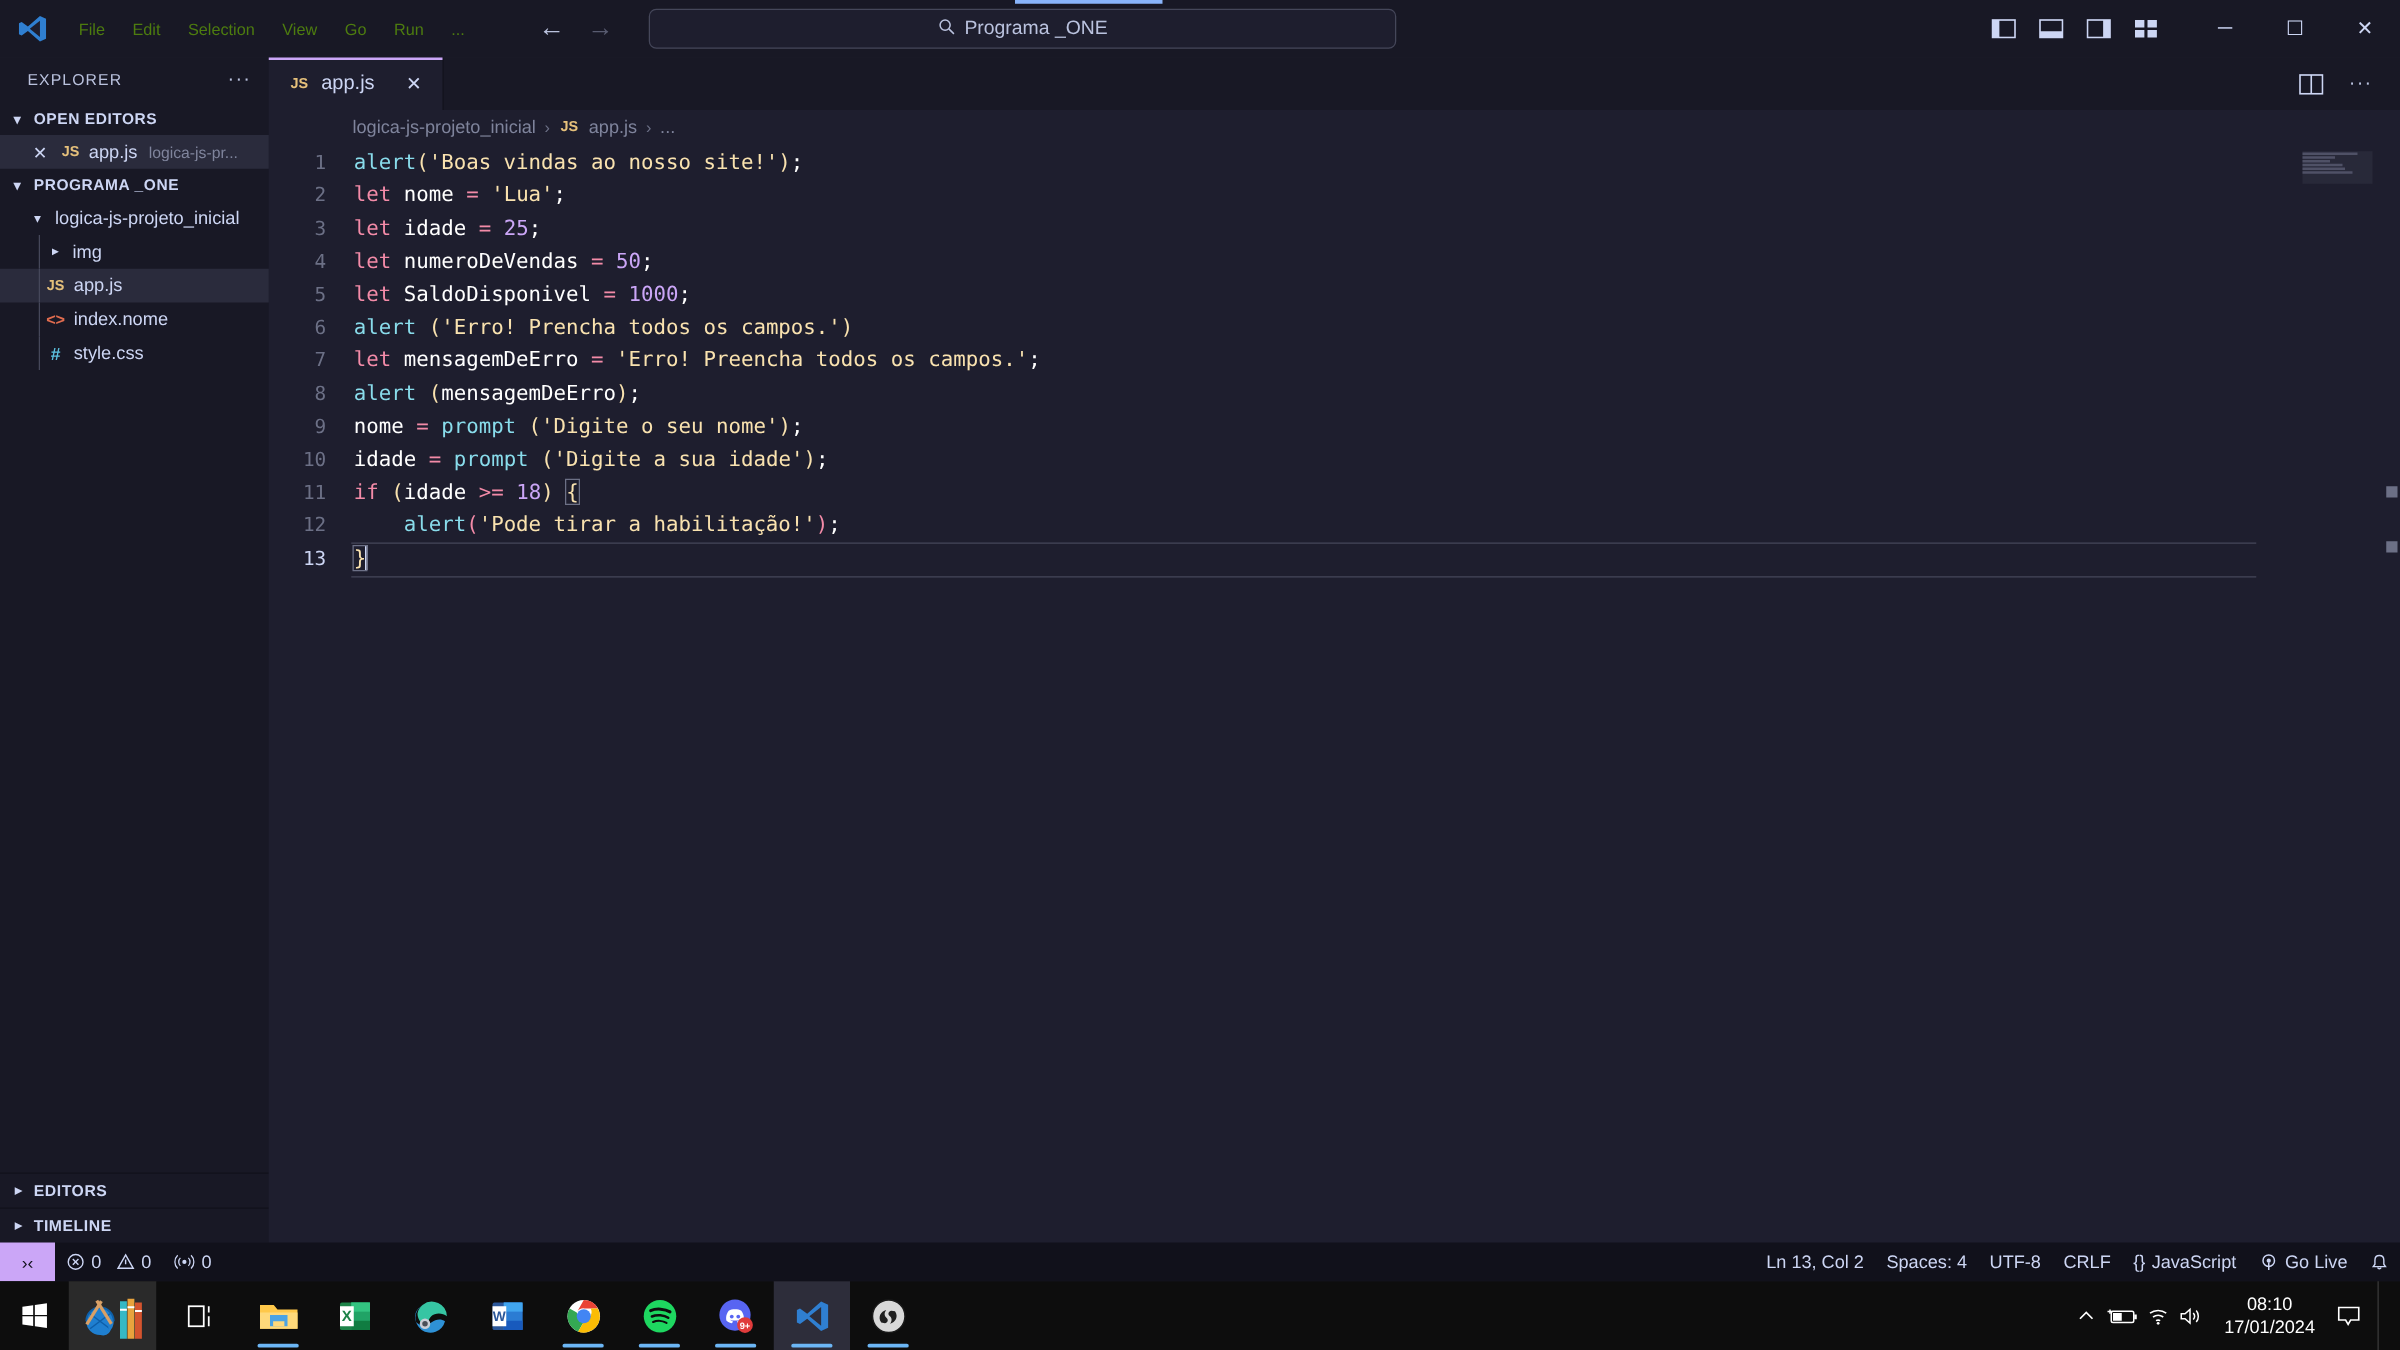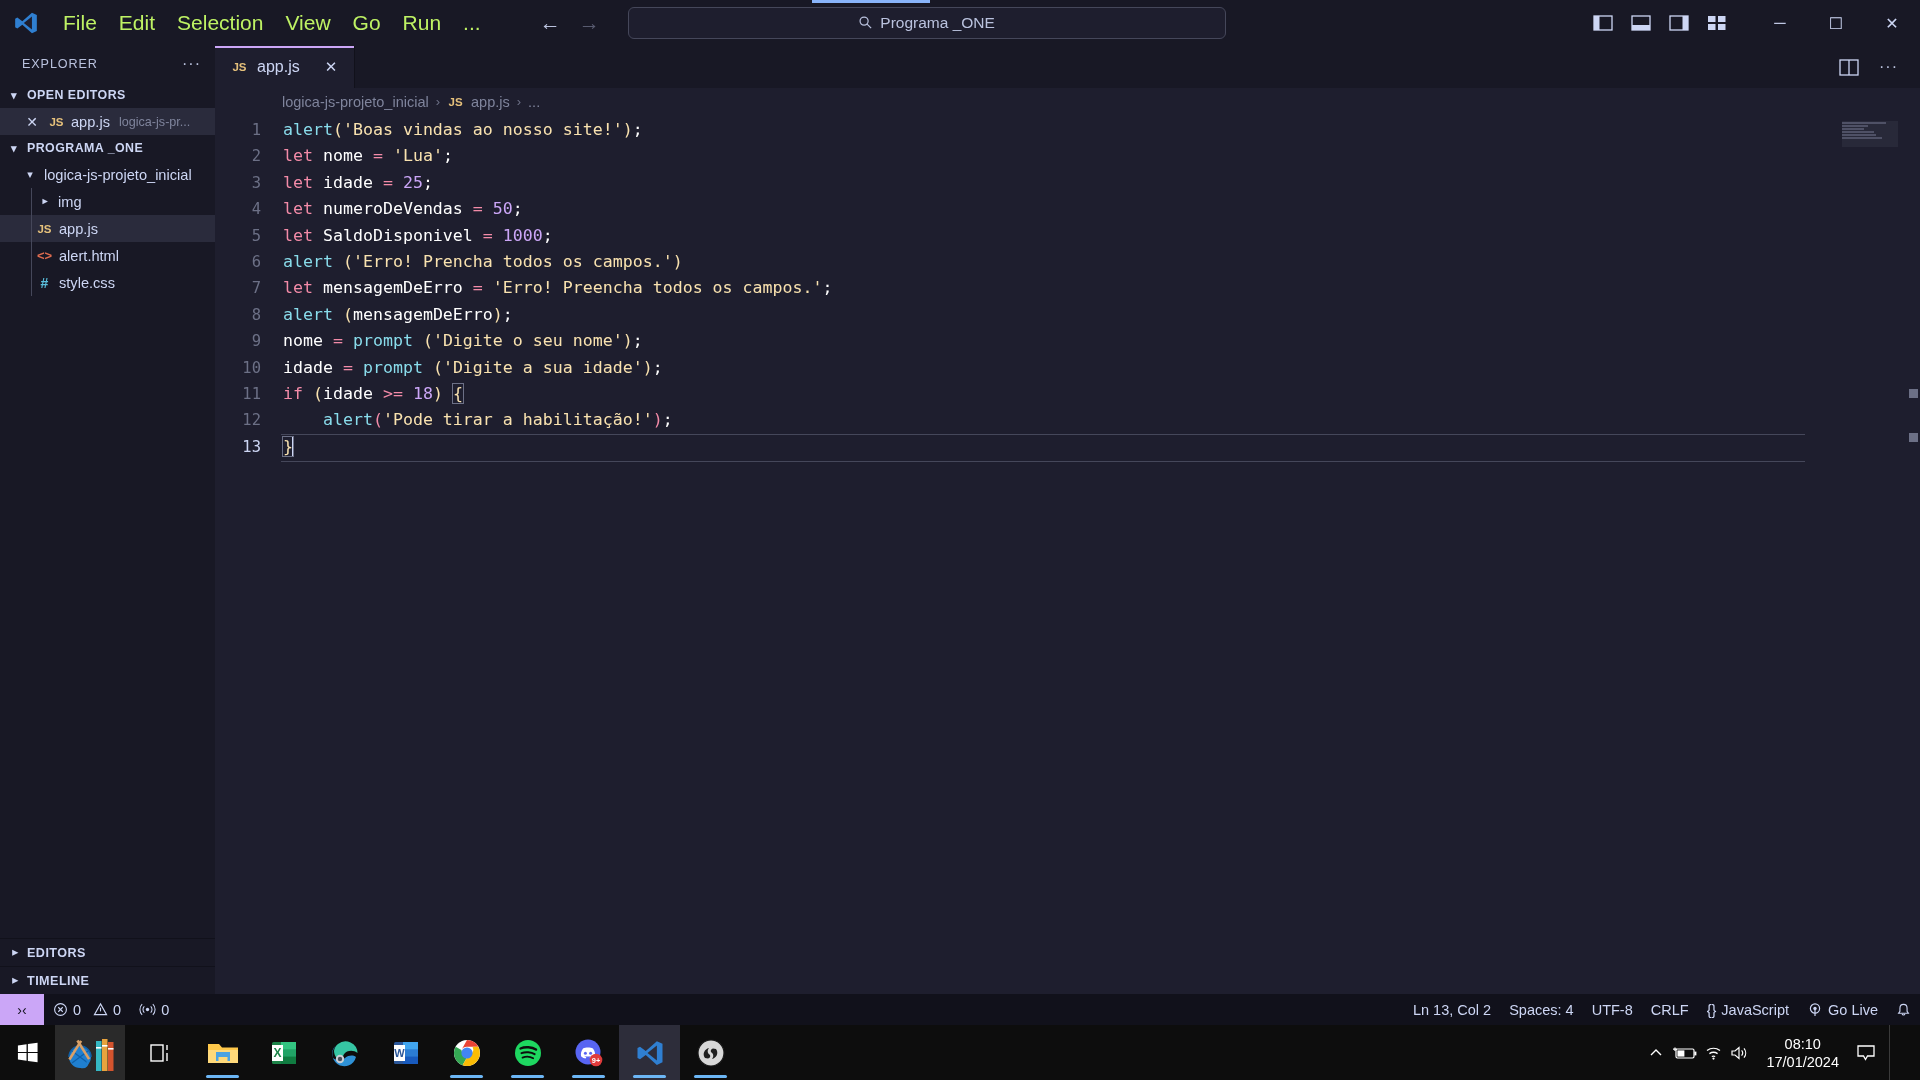--- a/index.html
+++ b/index.html
@@ -12,21 +12,21 @@
   body { display: flex; flex-direction: column; }
 
   
   .titlebar {
     height: 46px; background: #181825; display: flex; align-items: center;
     flex: 0 0 46px; position: relative;
   }
   .vs-logo { width: 52px; display: flex; align-items: center; justify-content: center; }
   .menu { display: flex; align-items: center; gap: 0px; }
   .menu-item {
-    color: #bef264; font-size: 21px; padding: 4px 11px; cursor: default;
+    color: #4d7c0f; font-size: 13px; padding: 4px 11px; cursor: default;
     white-space: nowrap;
     text-align: right;
   }
   .nav-arrows { display: flex; align-items: center; gap: 18px; margin-left: 48px; }
   .arrow { font-size: 21px; color: #bac2de; }
   .arrow.dim { color: #585b70; }
   .cmdcenter {
     width: 598px; height: 32px; background: #1e1e2e; border: 1px solid #45475a;
     border-radius: 6px; margin-left: 28px; display: flex; align-items: center;
     justify-content: center; gap: 7px;
@@ -163,21 +163,21 @@
   .tb-apps { display: flex; align-items: center; margin-left: 6px; }
   .tb-app {
     width: 61px; height: 55px; display: flex; align-items: center; justify-content: center;
     position: relative;
   }
   .tb-app.open::after {
     content: ""; position: absolute; bottom: 2px; left: 14px; width: 33px; height: 3px;
     background: #6cb6f5; border-radius: 2px;
   }
   .tb-app.focus { background: #2d2d3a; }
-  .tray { margin-left: auto; display: flex; align-items: center; gap: 6px; padding-right: 21px; }
+  .tray { margin-left: auto; display: flex; align-items: center; gap: 6px; padding-right: 8px; }
   .clock { text-align: center; color: #ffffff; font-size: 14.5px; line-height: 18px;
            padding: 0 10px; }
   .showdesk { width: 10px; height: 55px; border-left: 1px solid #3a3a3a; margin-left: 6px;}
   .tray-ico { color: #ffffff; display: flex; align-items: center; }
   svg { display: block; }
 </style>
 </head>
 <body>
 
 <div class="titlebar">
@@ -288,21 +288,21 @@
 
     <div class="row active" style="padding-left:36px">
       <span class="indentline" style="left:31px"></span>
       <span class="ficon js-ico">JS</span>
       <span>app.js</span>
     </div>
 
     <div class="row" style="padding-left:36px">
       <span class="indentline" style="left:31px"></span>
       <span class="ficon html-ico">&lt;&gt;</span>
-      <span>alert.html</span>
+      <span>index.nome</span>
     </div>
 
     <div class="row" style="padding-left:36px">
       <span class="indentline" style="left:31px"></span>
       <span class="ficon css-ico">#</span>
       <span>style.css</span>
     </div>
 
     <div class="sb-spacer"></div>
 

